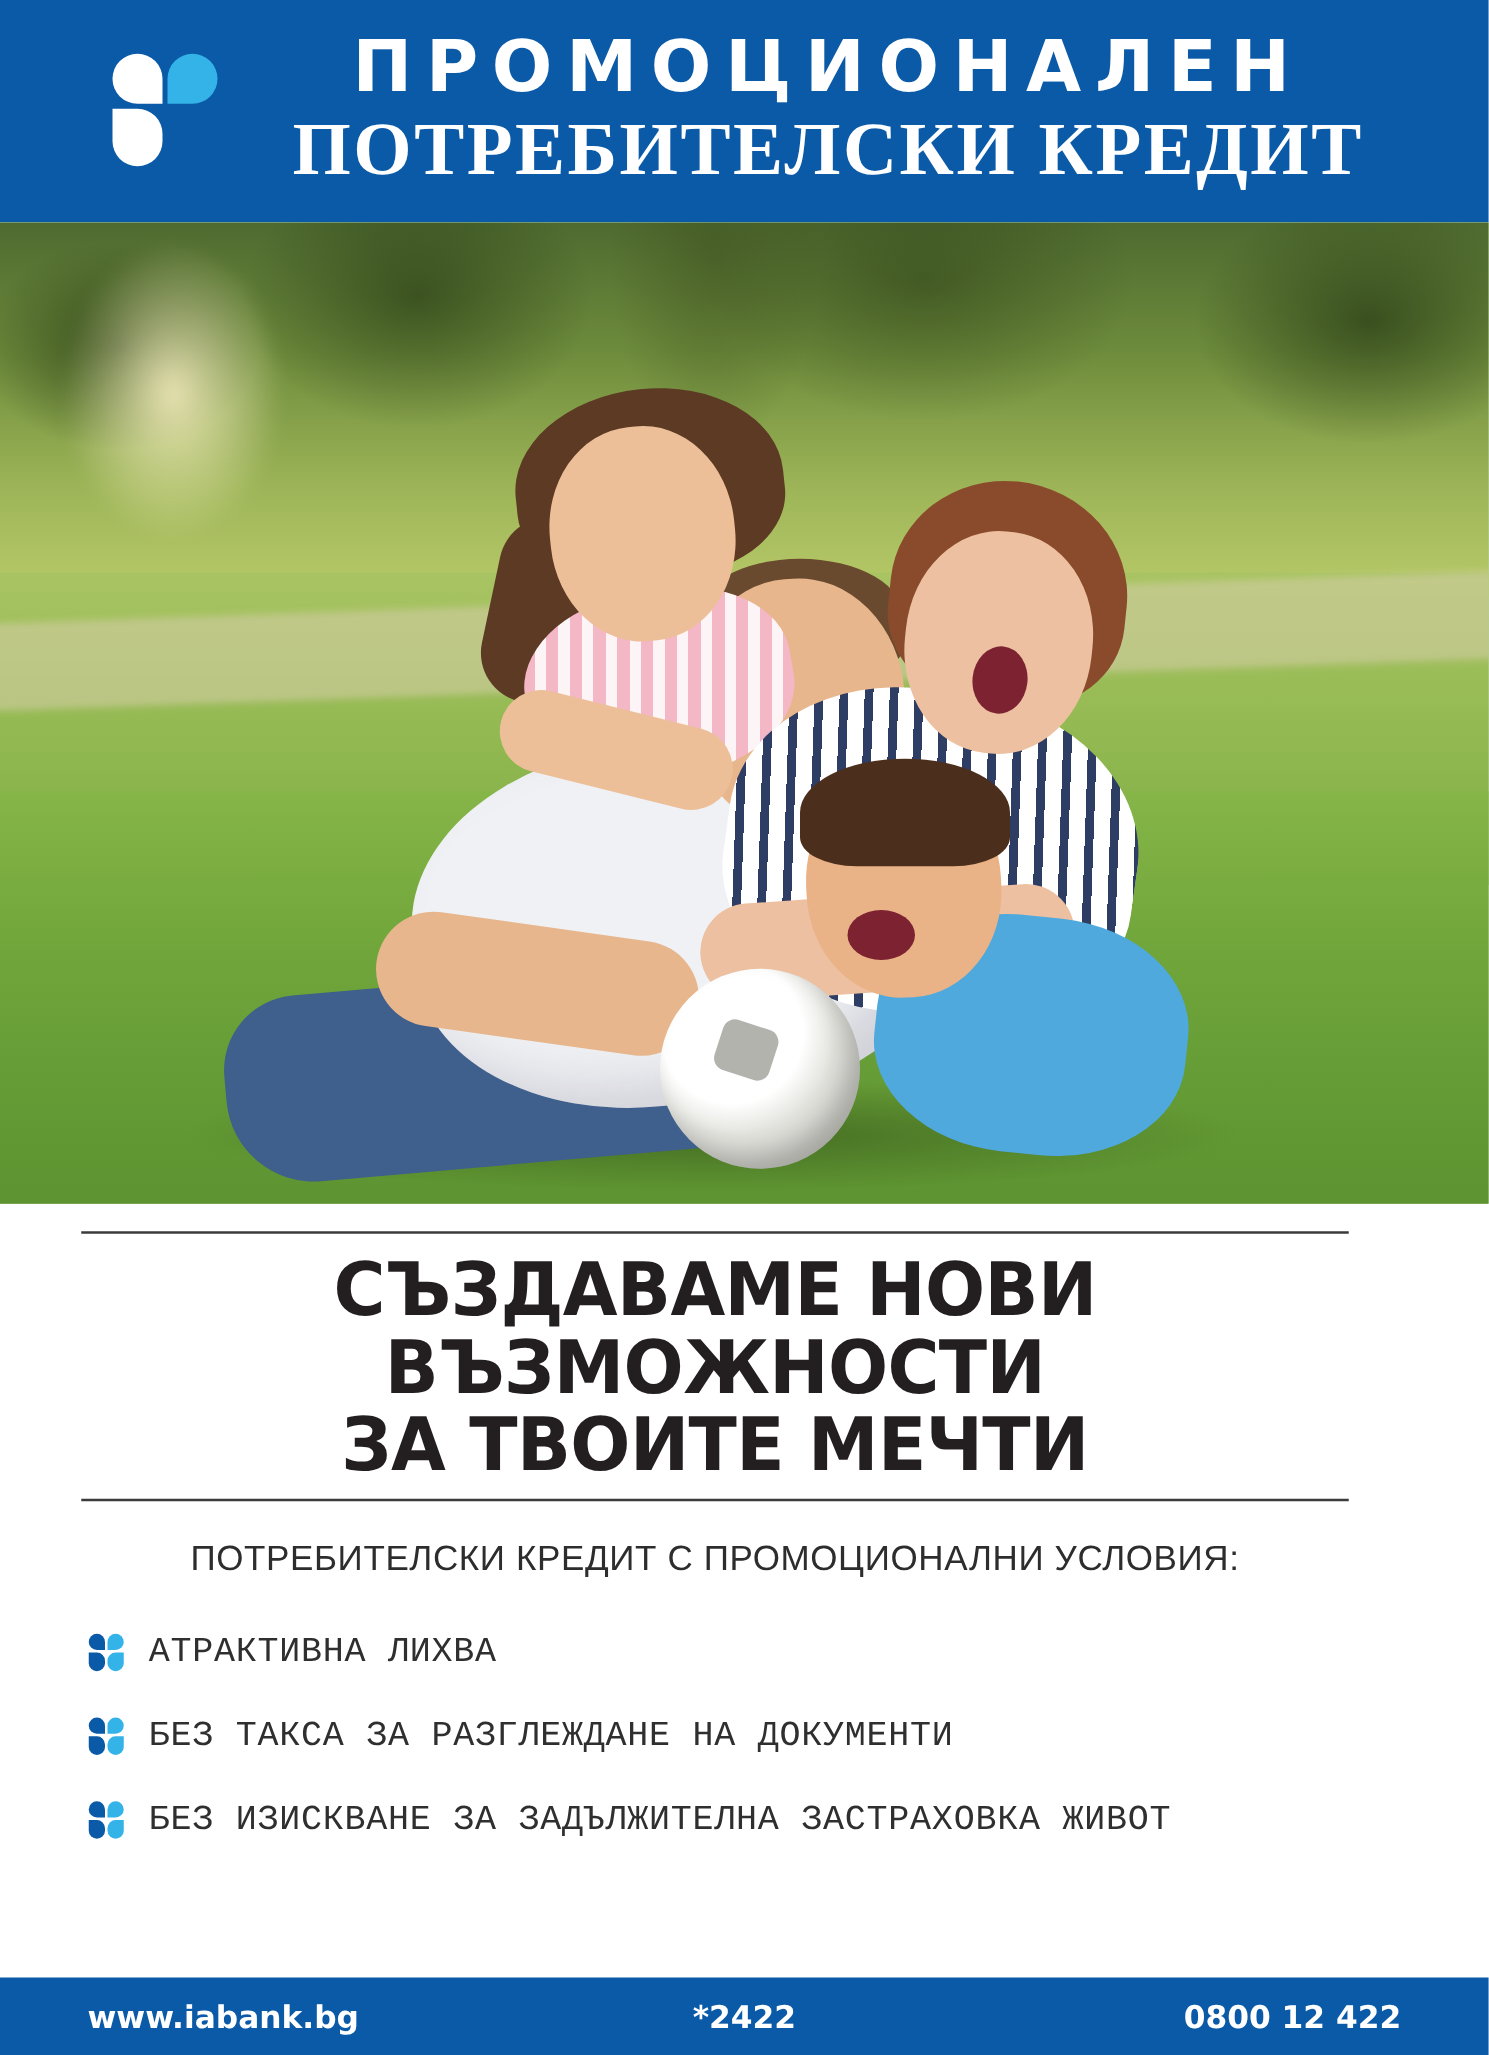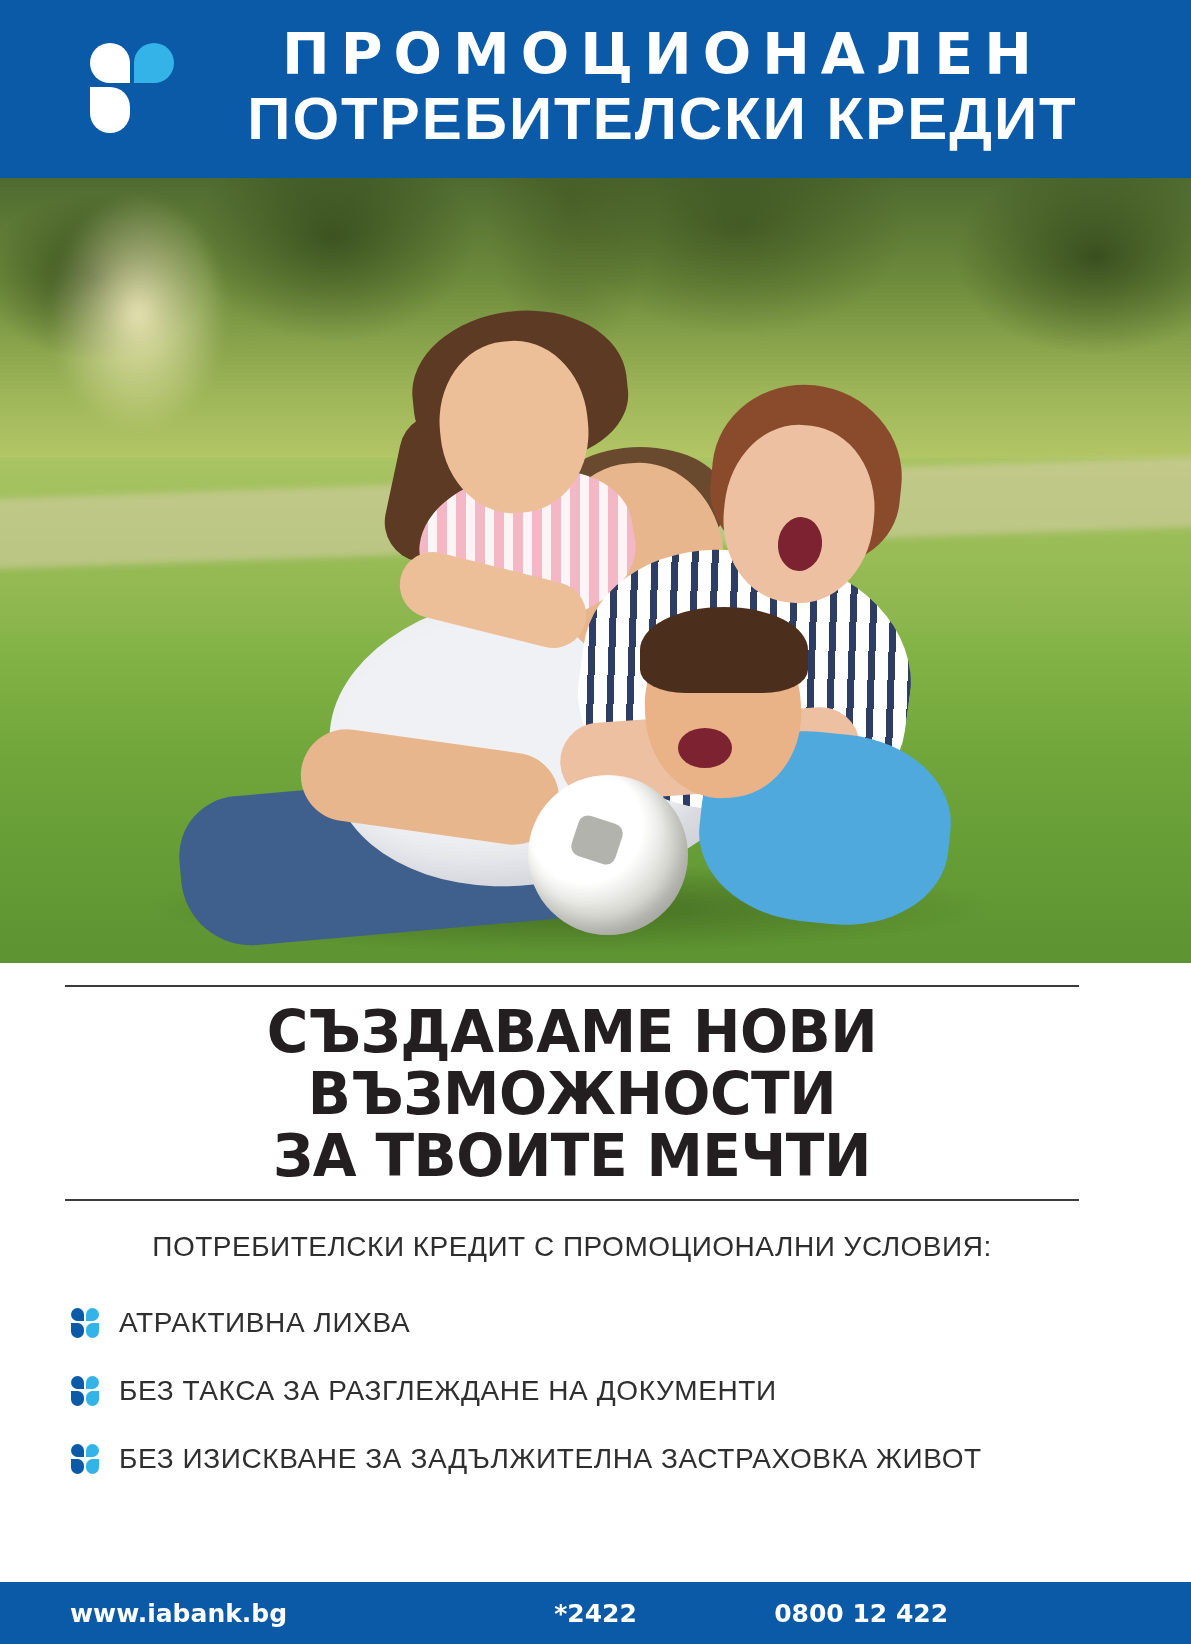--- a/index.html
+++ b/index.html
@@ -77,21 +77,21 @@
   }
   .header-line1 {
     font-family: "DejaVu Sans", sans-serif;
     font-weight: 700;
     font-size: 57px;
     line-height: 1.0;
     letter-spacing: 11px;
     white-space: nowrap;
   }
   .header-line2 {
-    font-family: Liberation Sans, sans-serif;
+    font-family: Liberation Serif, serif;
     font-weight: 700;
     font-size: 60px;
     line-height: 1.08;
     letter-spacing: 2px;
     white-space: nowrap;
     margin-top: 4px;
   }
 
   
   .photo {
@@ -364,42 +364,42 @@
   .bullet-logo i {
     position: absolute;
     display: block;
   }
   .bullet-logo .b1 { left: 0; top: 0; width: 13px; height: 13px; background: #0b5aa8; border-radius: 7px 7px 0 7px; }
   .bullet-logo .b2 { left: 15px; top: 0; width: 13px; height: 13px; background: #34b3e8; border-radius: 7px 7px 7px 0; }
   .bullet-logo .b3 { left: 0; top: 15px; width: 13px; height: 15px; background: #0b5aa8; border-radius: 0 7px 7px 7px; }
   .bullet-logo .b4 { left: 15px; top: 15px; width: 13px; height: 15px; background: #34b3e8; border-radius: 7px 0 7px 7px; }
 
   .benefit-text {
-    font-family: Liberation Sans, sans-serif;
+    font-family: Liberation Mono, monospace;
     font-size: 28px;
     color: #2f2f2f;
     letter-spacing: 0.6px;
   }
 
   
   .footer {
     height: 62px;
     background: #0b5aa8;
     display: flex;
     align-items: center;
     color: #ffffff;
     font-family: "DejaVu Sans", sans-serif;
     font-weight: 700;
     font-size: 25px;
     padding: 0 70px;
     box-sizing: border-box;
   }
   .footer .f-left { flex: 0 0 33%; text-align: left; }
   .footer .f-mid  { flex: 0 0 34%; text-align: center; }
-  .footer .f-right{ flex: 0 0 33%; }
+  .footer .f-right{ flex: 0 0 33%; text-align: right; }
 </style>
 </head>
 <body>
 
 <div class="poster">
 
   <div class="header">
     <div class="logo-mark">
       <span class="sq p1"></span>
       <span class="sq p2"></span>

